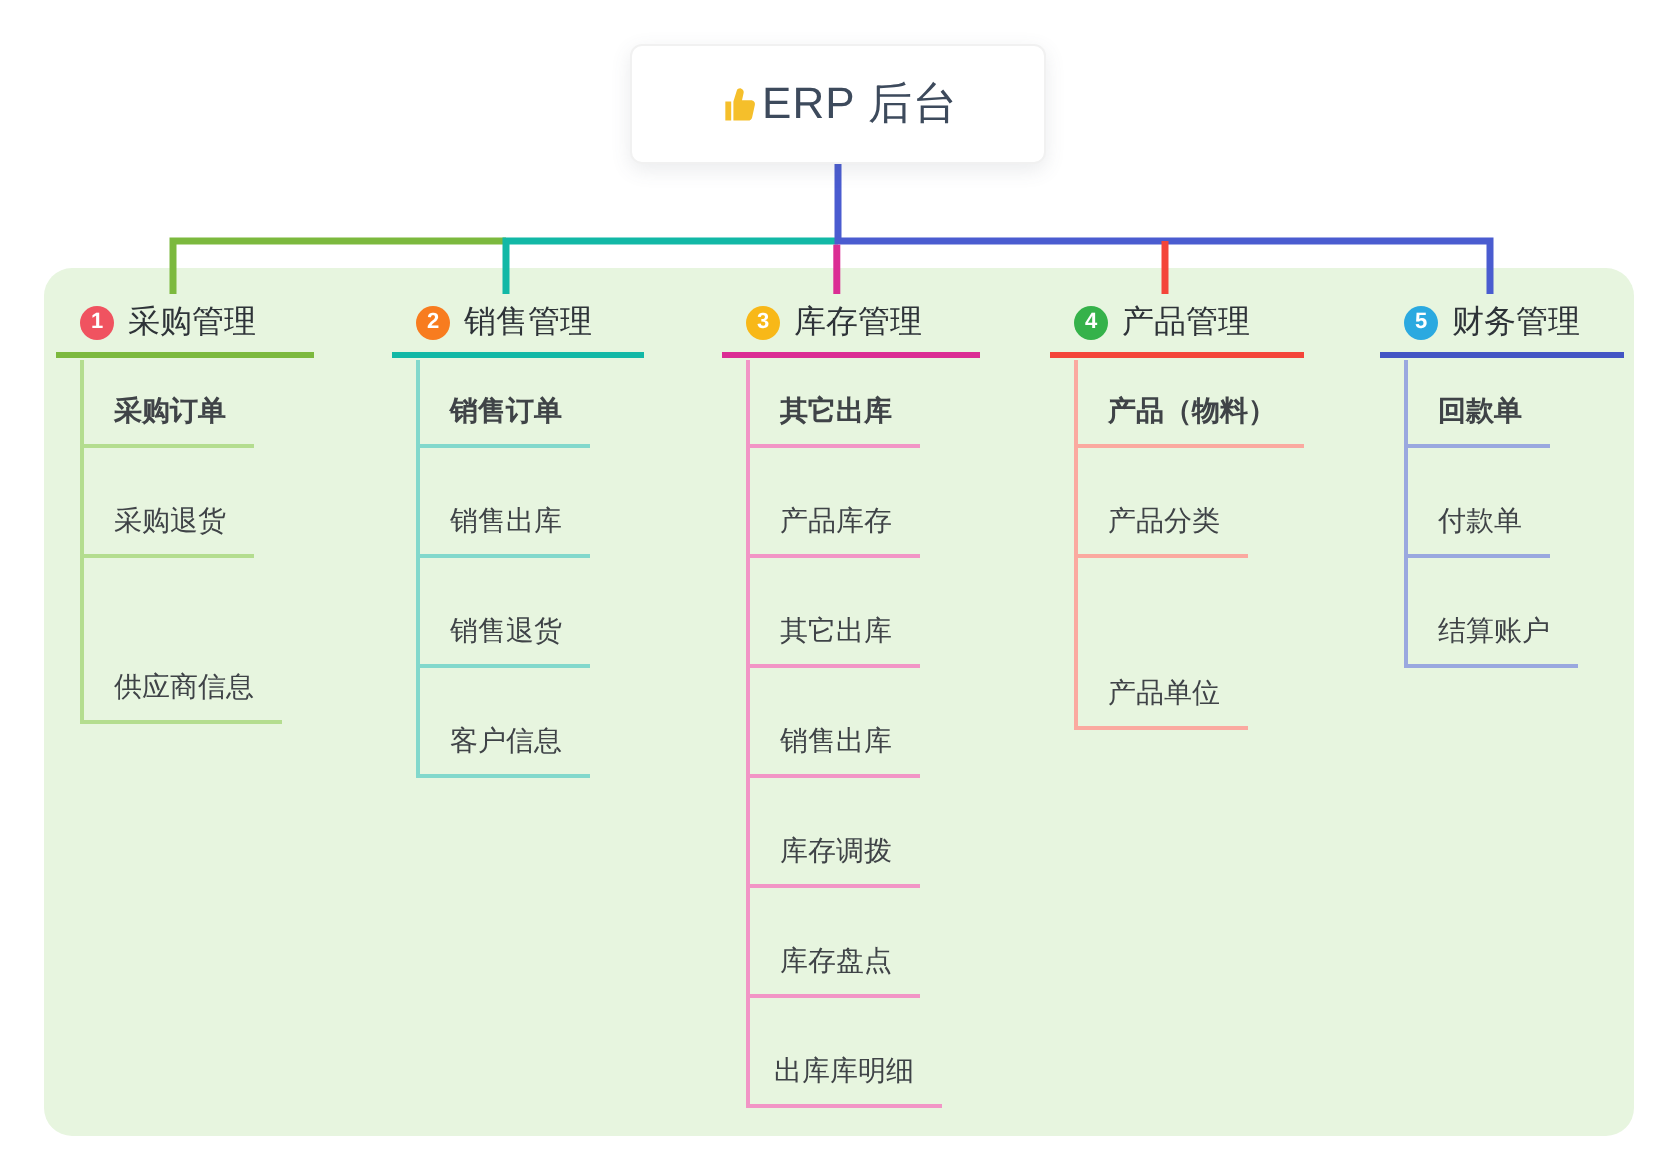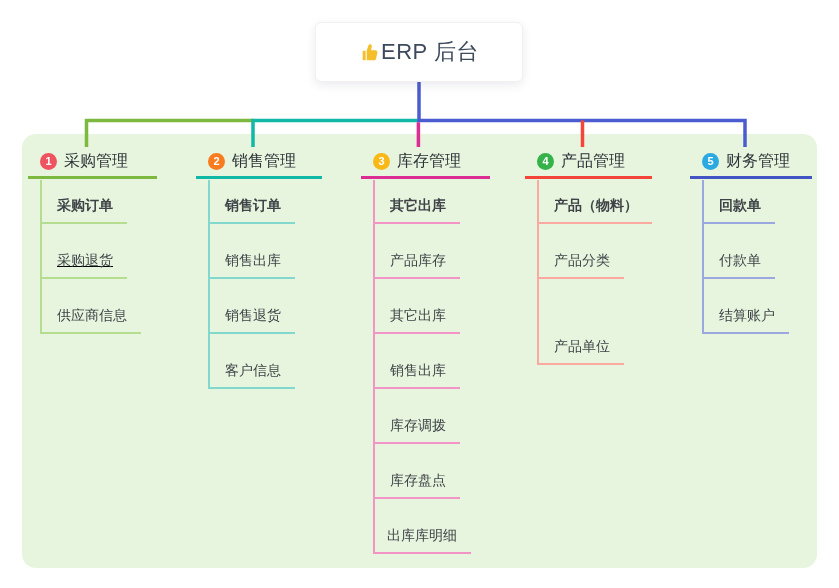--- a/index.html
+++ b/index.html
@@ -74,25 +74,25 @@
   <div class="branch-header" style="left: 28px; width: 117px; border-bottom-color: rgb(124, 185, 62);">
     <span class="badge" style="background: rgb(240, 83, 96);">1</span>
     <span class="branch-title">采购管理</span>
   </div>
   <div class="branch-children" style="left: 40px; top: 179.5px; border-left-color: rgb(180, 221, 143);">
   <div class="child" style="border-bottom-color: rgb(180, 221, 143);">
     <span class="child-label">采购订单</span>
   </div>
 
 
-  <div class="child" style="border-bottom-color: rgb(180, 221, 143); text-decoration: underline;">
+  <div class="child" style="border-bottom-color: rgb(180, 221, 143);">
     <span class="child-label">采购退货</span>
   </div>
 
-  <div class="child" style="border-bottom-color: rgb(180, 221, 143);">
+  <div class="child" style="border-bottom-color: rgb(180, 221, 143); margin-top: 28px;">
     <span class="child-label">供应商信息</span>
   </div>
 </div>
 
   <div class="branch-header" style="left: 196px; width: 114px; border-bottom-color: rgb(18, 184, 166);">
     <span class="badge" style="background: rgb(248, 124, 31);">2</span>
     <span class="branch-title">销售管理</span>
   </div>
   <div class="branch-children" style="left: 208px; top: 179.5px; border-left-color: rgb(130, 216, 204);">
   <div class="child" style="border-bottom-color: rgb(130, 216, 204);">

